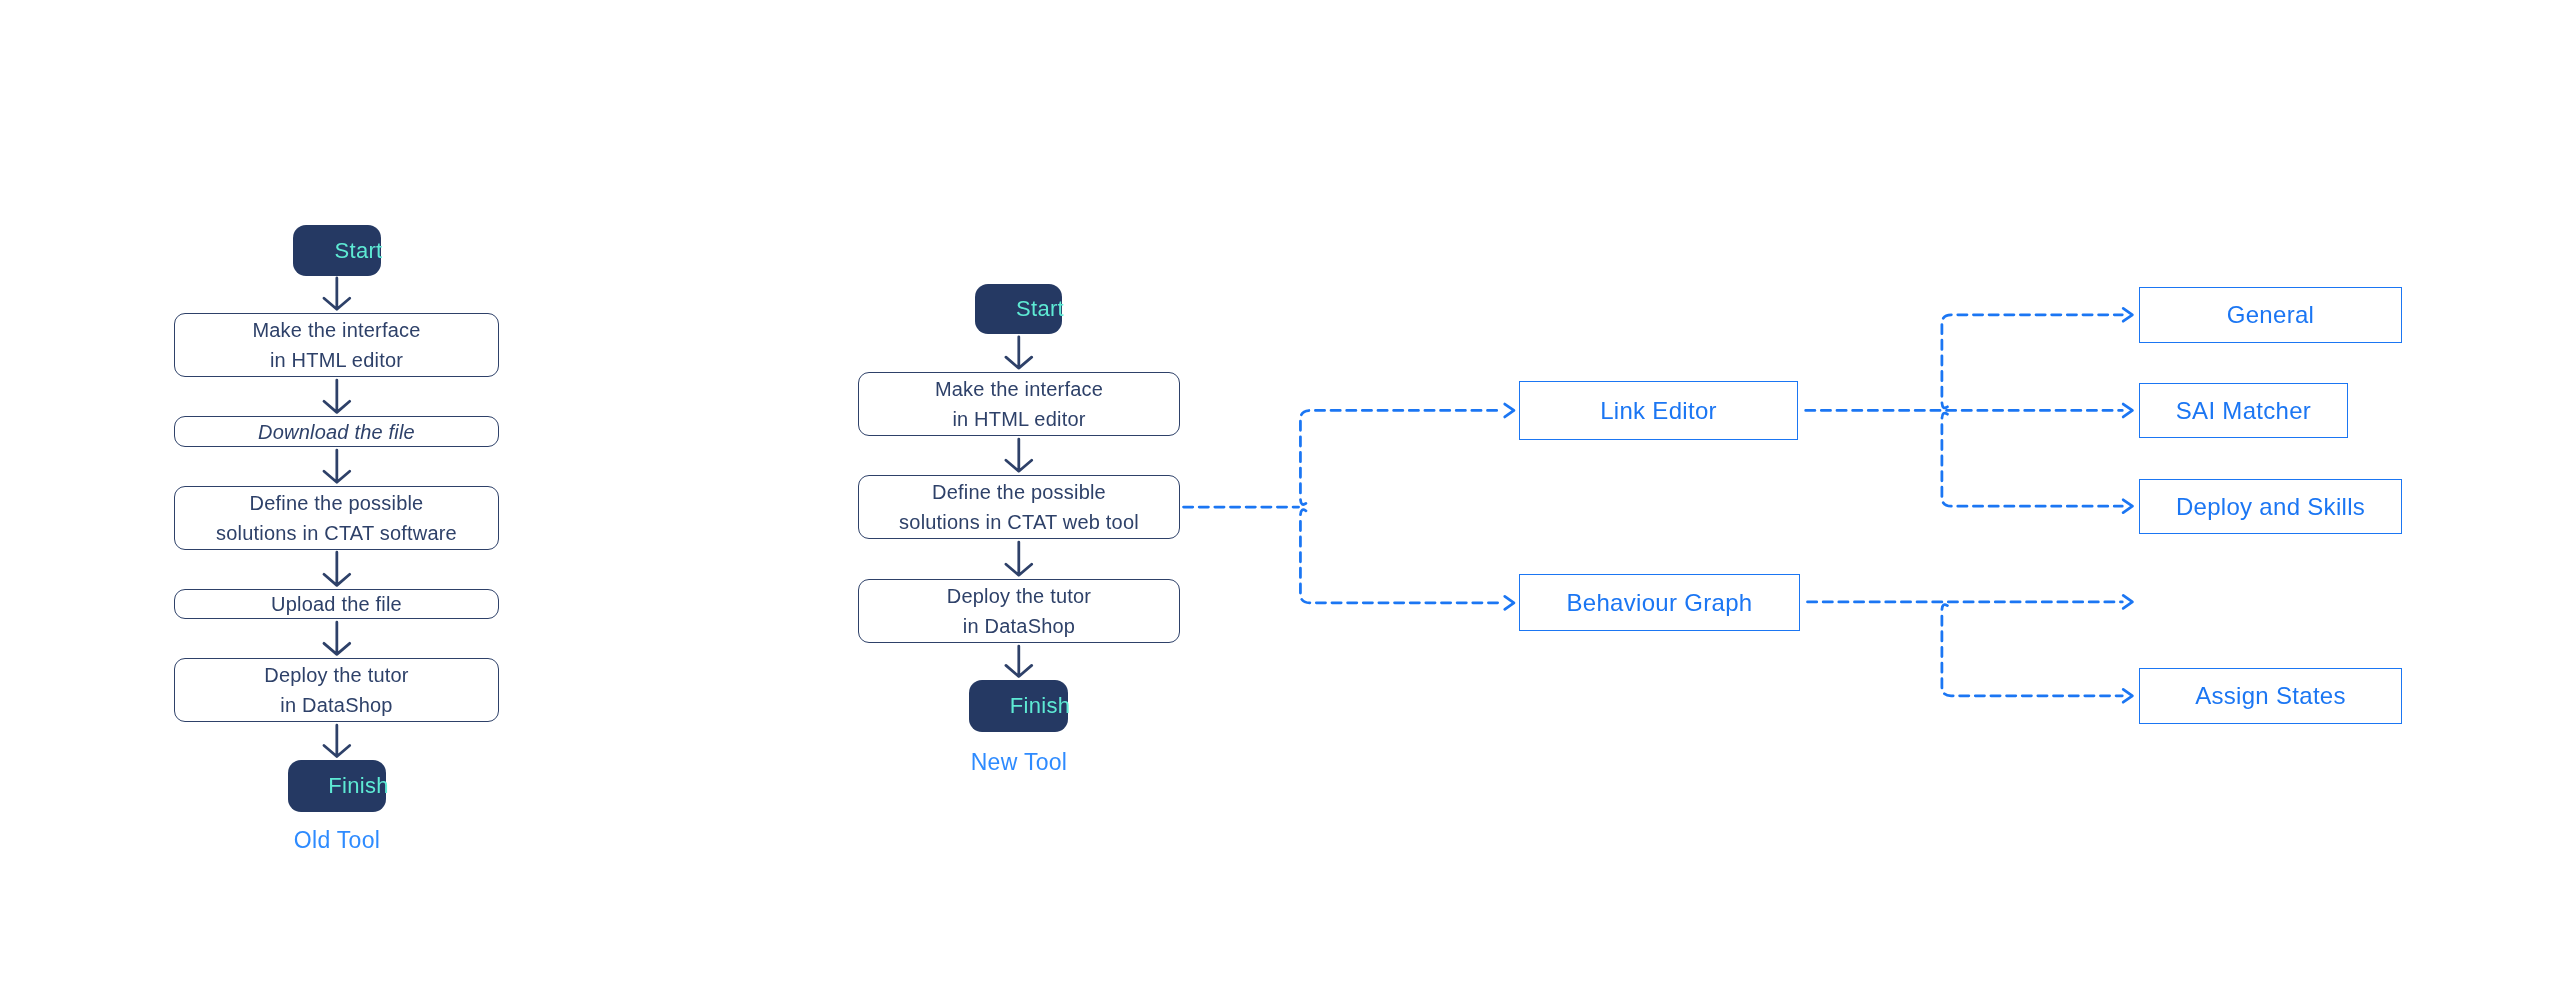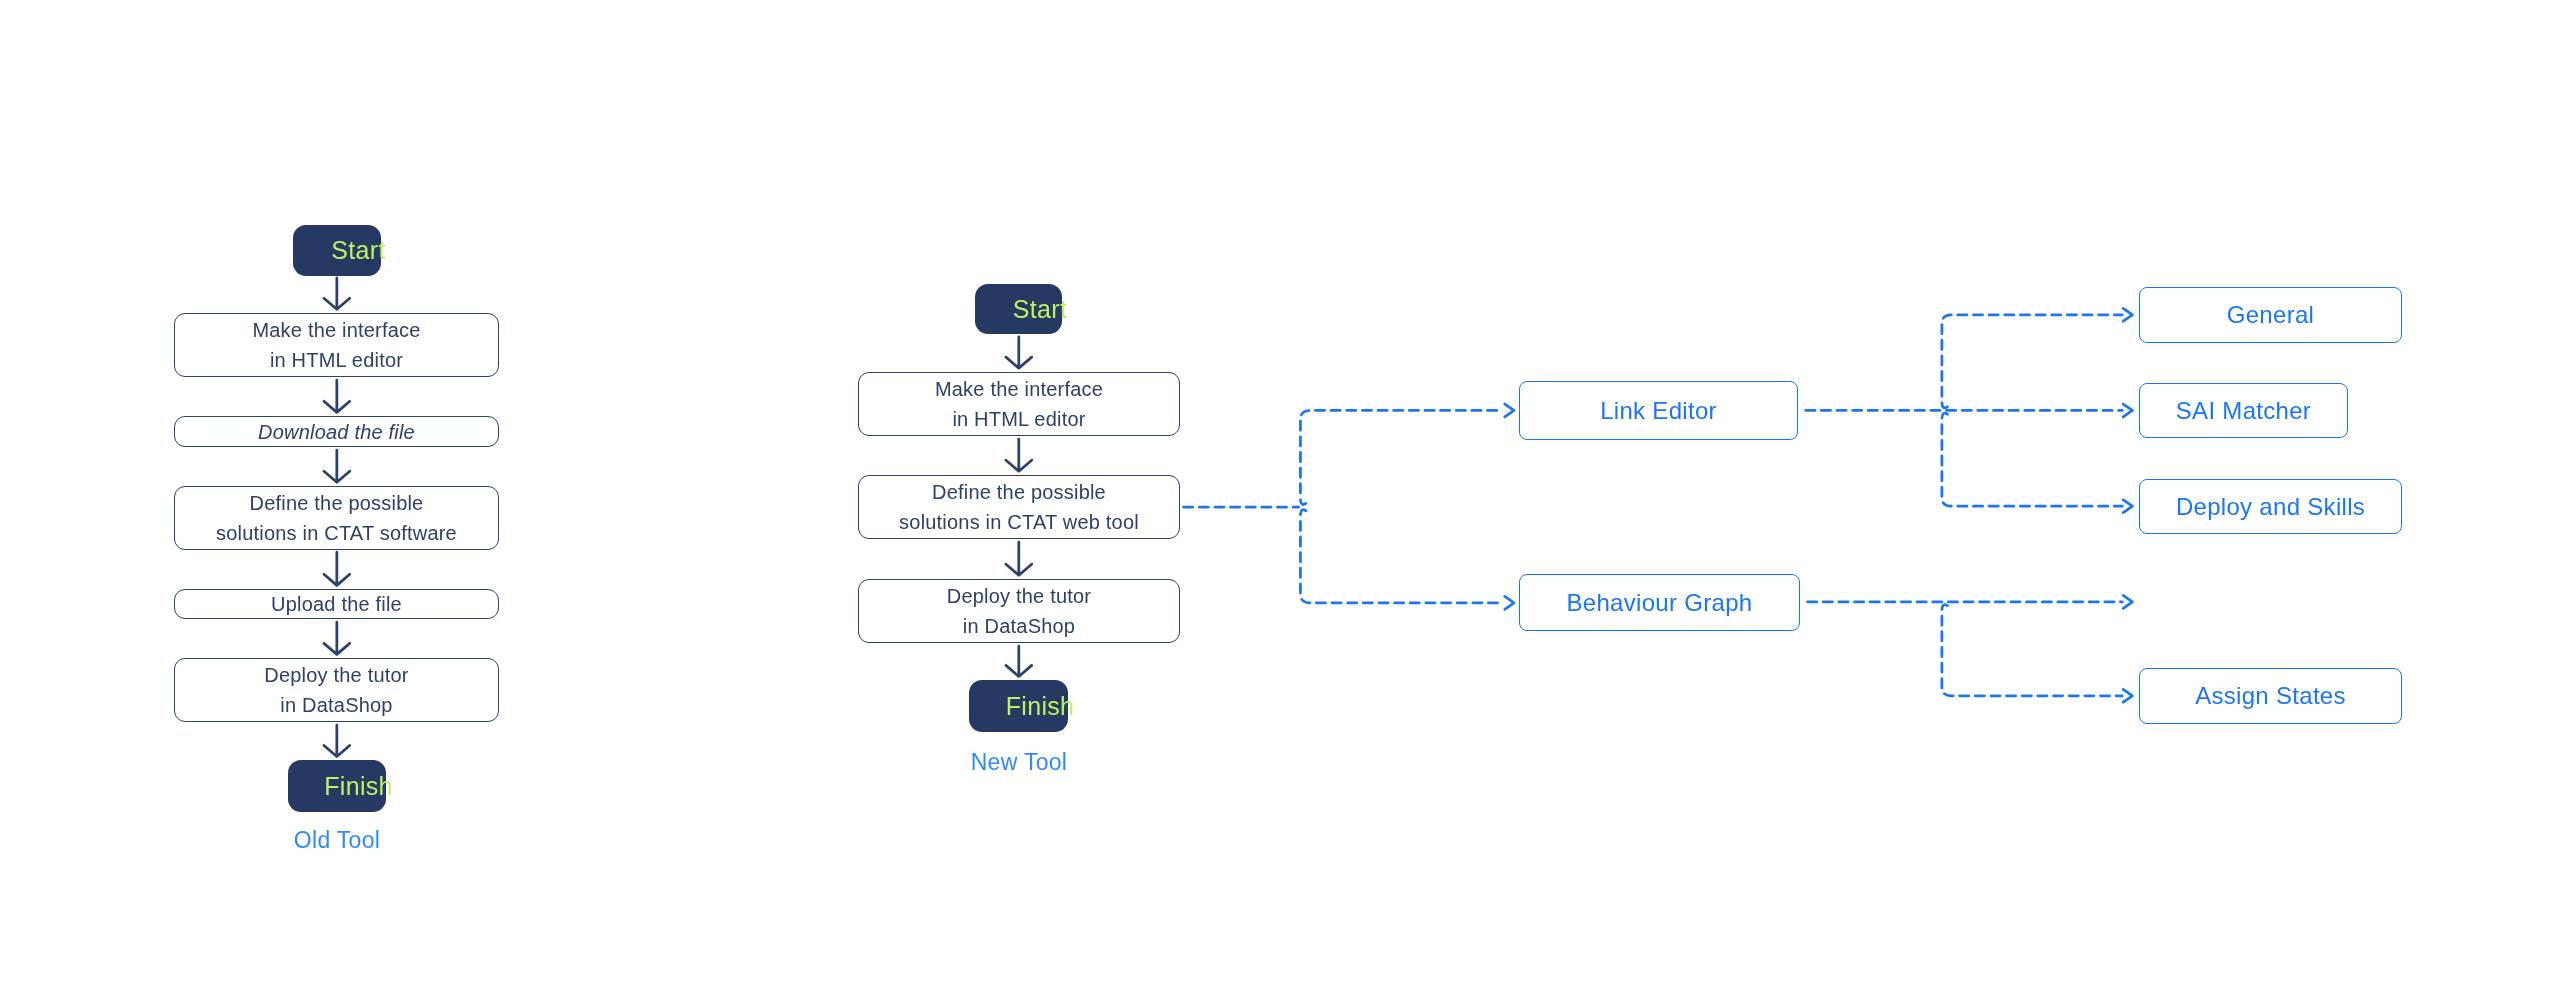--- a/index.html
+++ b/index.html
@@ -17,30 +17,30 @@
     background:var(--background);
     font-family:"Liberation Sans","DejaVu Sans",sans-serif;
     overflow:hidden;
   }
   .wires{position:absolute;left:0;top:0;pointer-events:none;}
   .wire-navy{stroke:var(--navy-border);stroke-width:3;fill:none;stroke-linecap:round;stroke-linejoin:round;}
   .wire-blue{stroke:var(--accent-blue);stroke-width:3;fill:none;stroke-dasharray:10 7;stroke-linecap:round;}
   .head-blue{stroke:var(--accent-blue);stroke-width:3;fill:none;stroke-linecap:round;stroke-linejoin:round;}
   .node{position:absolute;display:flex;align-items:center;justify-content:center;box-sizing:border-box;text-align:center;}
   .terminal{
-    background:var(--navy-fill);color:#bef264;
-    border-radius:13px;font-size:25px;font-weight:500;letter-spacing:0.3px;padding-left:43px;
+    background:var(--navy-fill);color:#5eead4;
+    border-radius:13px;font-size:22px;font-weight:500;letter-spacing:0.3px;padding-left:43px;
   }
   .process{
     background:#fff;border:1.8px solid var(--navy-border);border-radius:11px;
     color:var(--navy-text);font-size:20px;font-weight:500;line-height:30px;
     white-space:pre-line;letter-spacing:0.2px;text-align:center;
   }
   .bluebox{
-    background:#fff;border:1.8px solid var(--accent-blue);border-radius:8px;
+    background:#fff;border:1.8px solid var(--accent-blue);border-radius:0;
     color:var(--accent-blue);font-size:24px;font-weight:500;letter-spacing:0.3px;
   }
   .caption{
     position:absolute;display:flex;align-items:center;justify-content:center;
     color:var(--label-blue);font-size:23px;font-weight:500;letter-spacing:0.3px;
   }
 </style>
 </head>
 <body>
 

